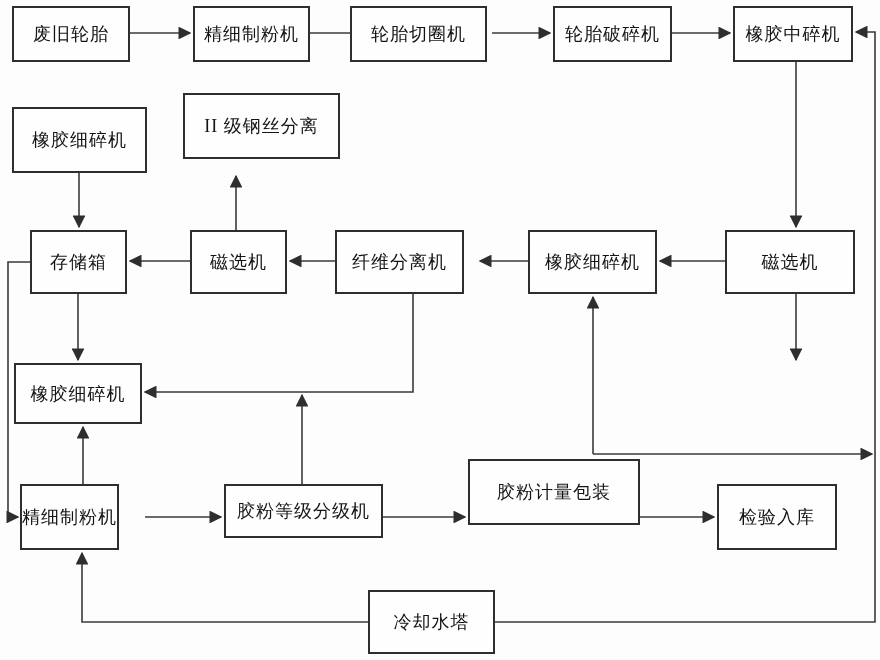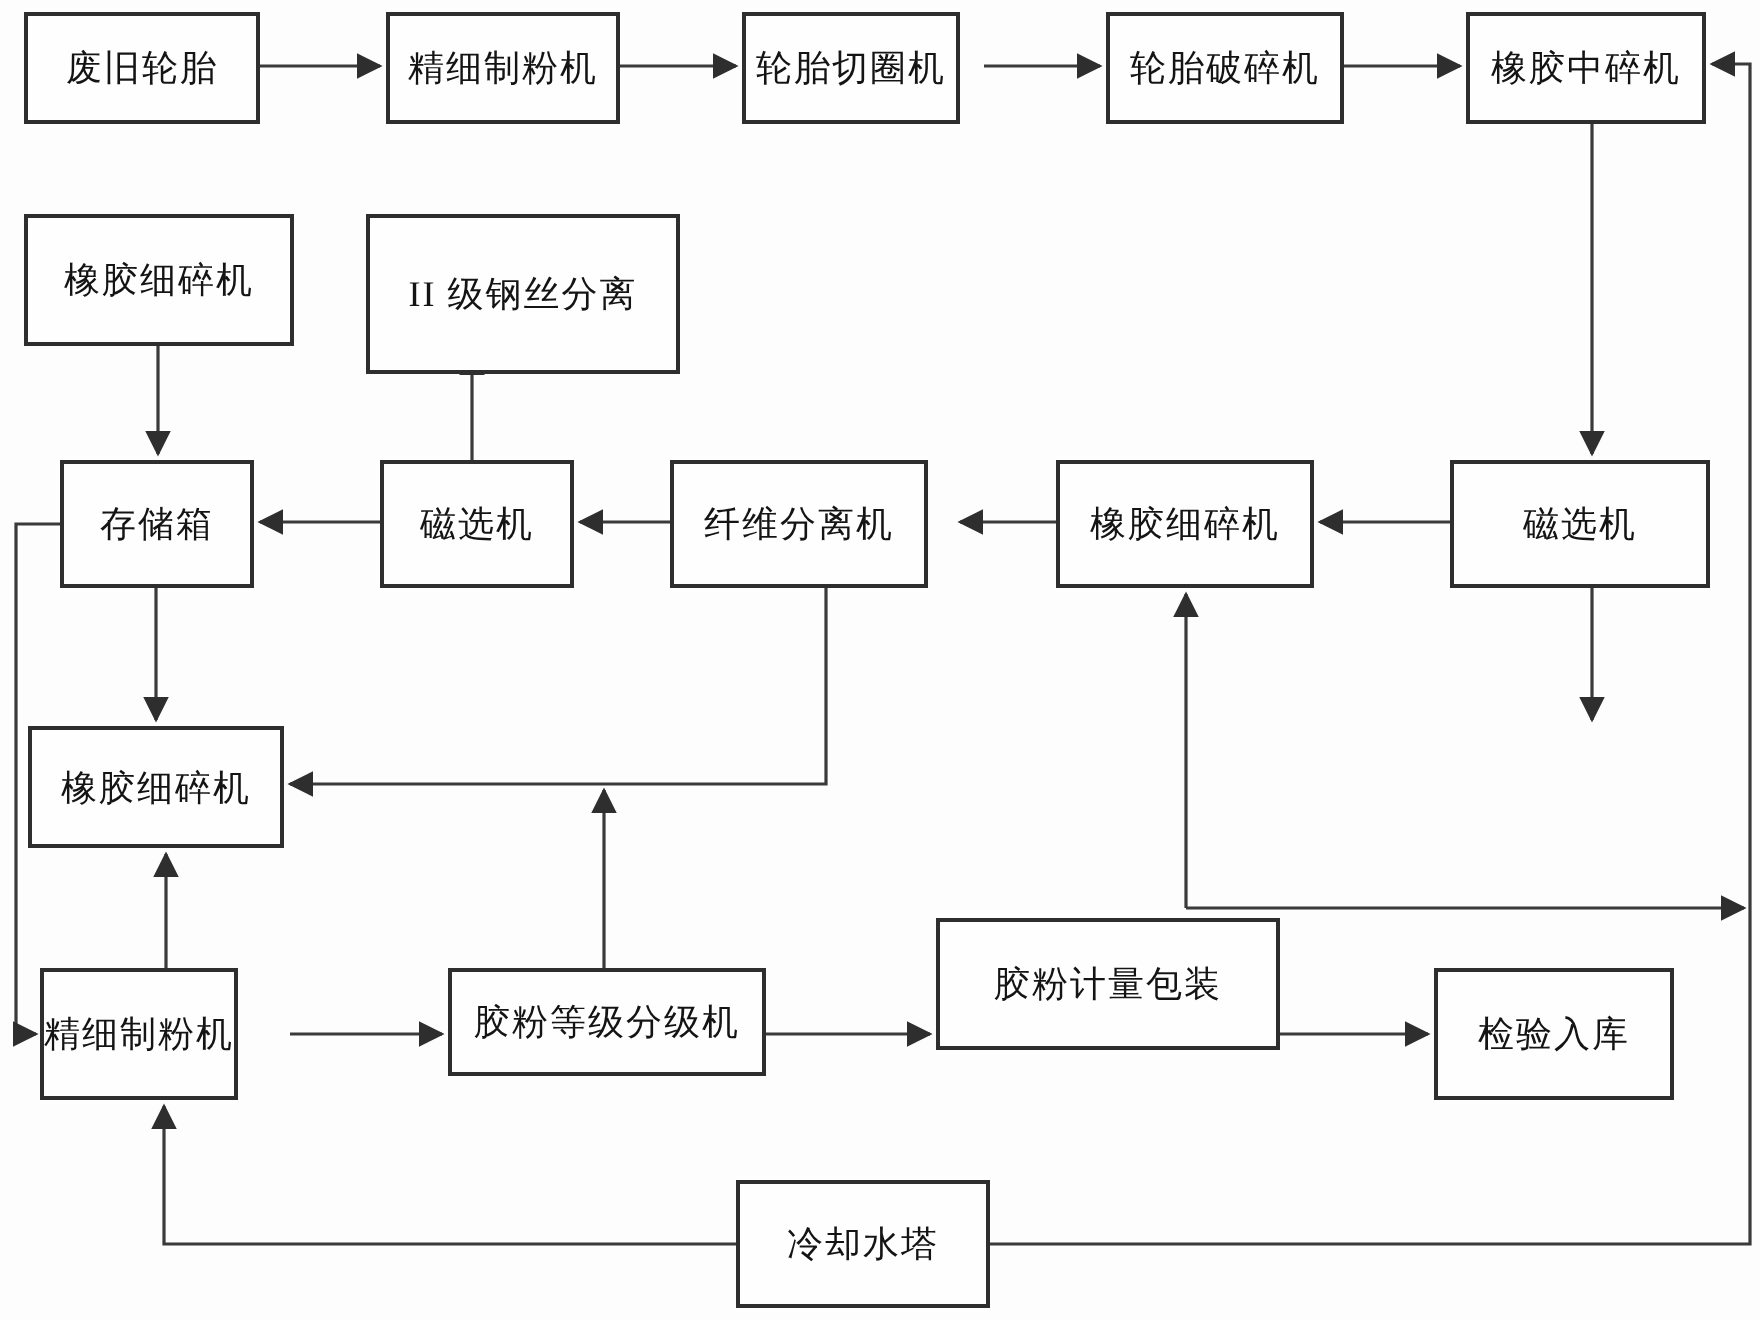--- a/index.html
+++ b/index.html
@@ -58,26 +58,26 @@
       <line x1="612" y1="517" x2="714" y2="517" marker-end="url(#arr)"></line>
       <polyline points="368,622 82,622 82,553" marker-end="url(#arr)"></polyline>
       <polyline points="495,622 875,622 875,32 856,32" marker-end="url(#arr)"></polyline>
       <line x1="593" y1="454" x2="593" y2="297" marker-end="url(#arr)"></line>
       <line x1="593" y1="454" x2="872" y2="454" marker-end="url(#arr)"></line>
     </g>
   </svg>
 
   <div class="node" style="left:12px;top:6px;width:118px;height:56px">废旧轮胎</div>
   <div class="node" style="left:193px;top:6px;width:117px;height:56px">精细制粉机</div>
-  <div class="node" style="left:371px;top:6px;width:109px;height:56px">轮胎切圈机</div>
+  <div class="node" style="left:350px;top:6px;width:137px;height:56px">轮胎切圈机</div>
   <div class="node" style="left:553px;top:6px;width:119px;height:56px">轮胎破碎机</div>
   <div class="node" style="left:733px;top:6px;width:120px;height:56px">橡胶中碎机</div>
 
   <div class="node" style="left:12px;top:107px;width:135px;height:66px">橡胶细碎机</div>
-  <div class="node" style="left:183px;top:107px;width:157px;height:80px">II 级钢丝分离</div>
+  <div class="node" style="left:183px;top:93px;width:157px;height:66px">II 级钢丝分离</div>
 
   <div class="node" style="left:30px;top:230px;width:97px;height:64px">存储箱</div>
   <div class="node" style="left:190px;top:230px;width:97px;height:64px">磁选机</div>
   <div class="node" style="left:335px;top:230px;width:129px;height:64px">纤维分离机</div>
   <div class="node" style="left:528px;top:230px;width:129px;height:64px">橡胶细碎机</div>
   <div class="node" style="left:725px;top:230px;width:130px;height:64px">磁选机</div>
 
   <div class="node" style="left:14px;top:363px;width:128px;height:61px">橡胶细碎机</div>
 
   <div class="node" style="left:20px;top:484px;width:99px;height:66px">精细制粉机</div>

